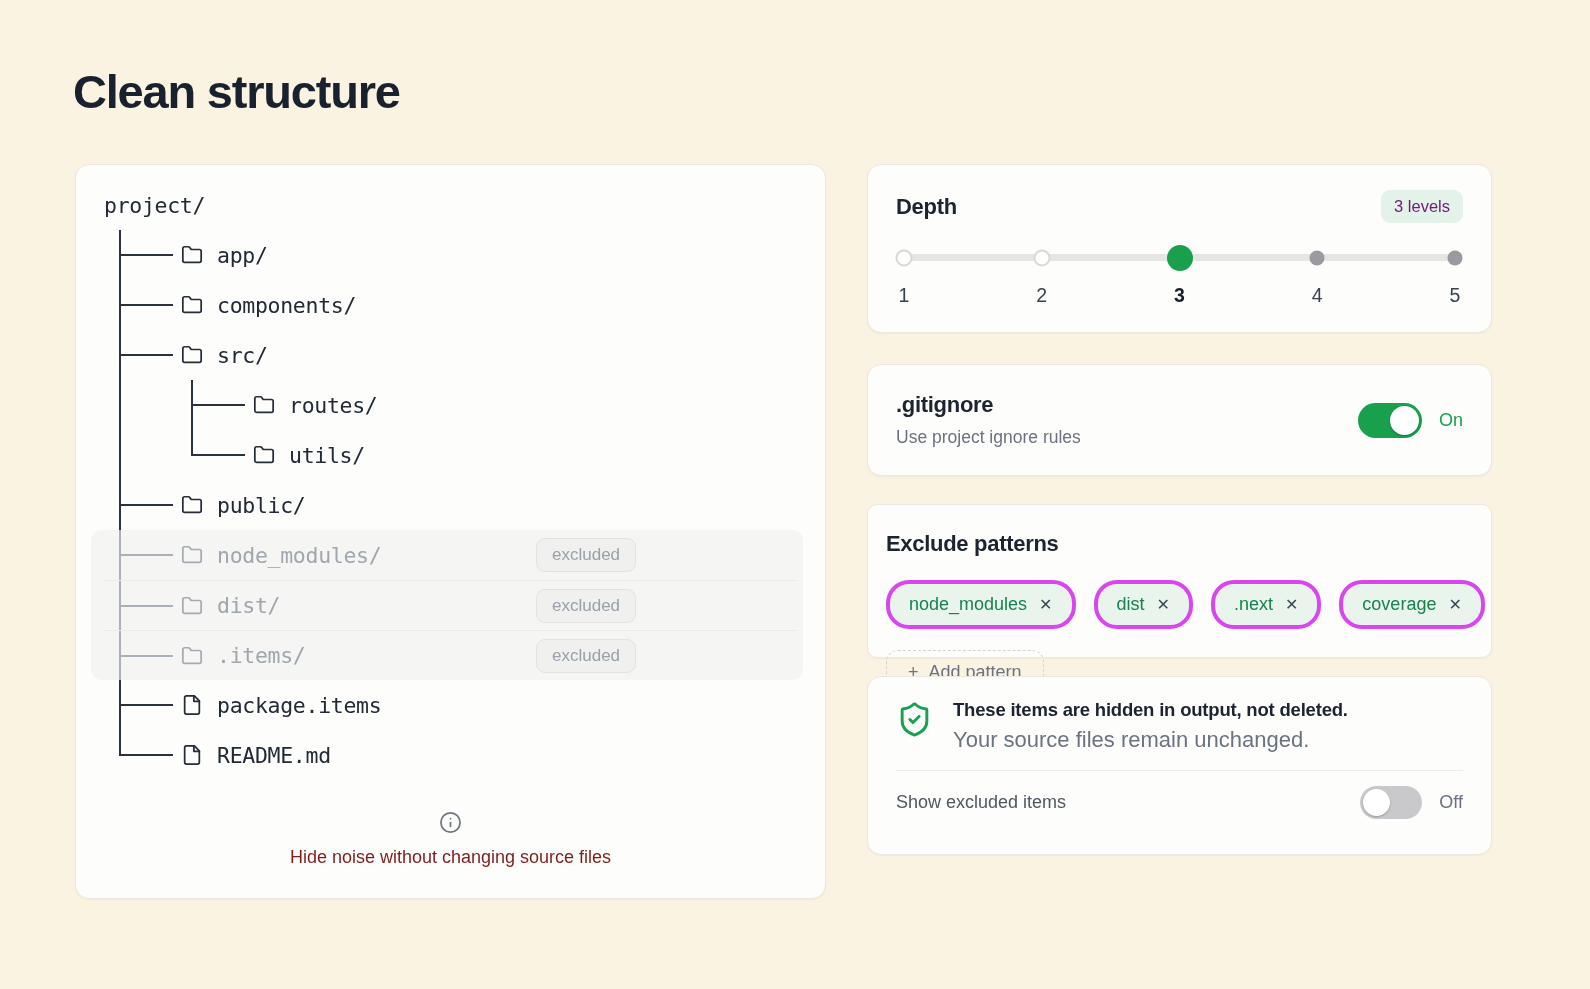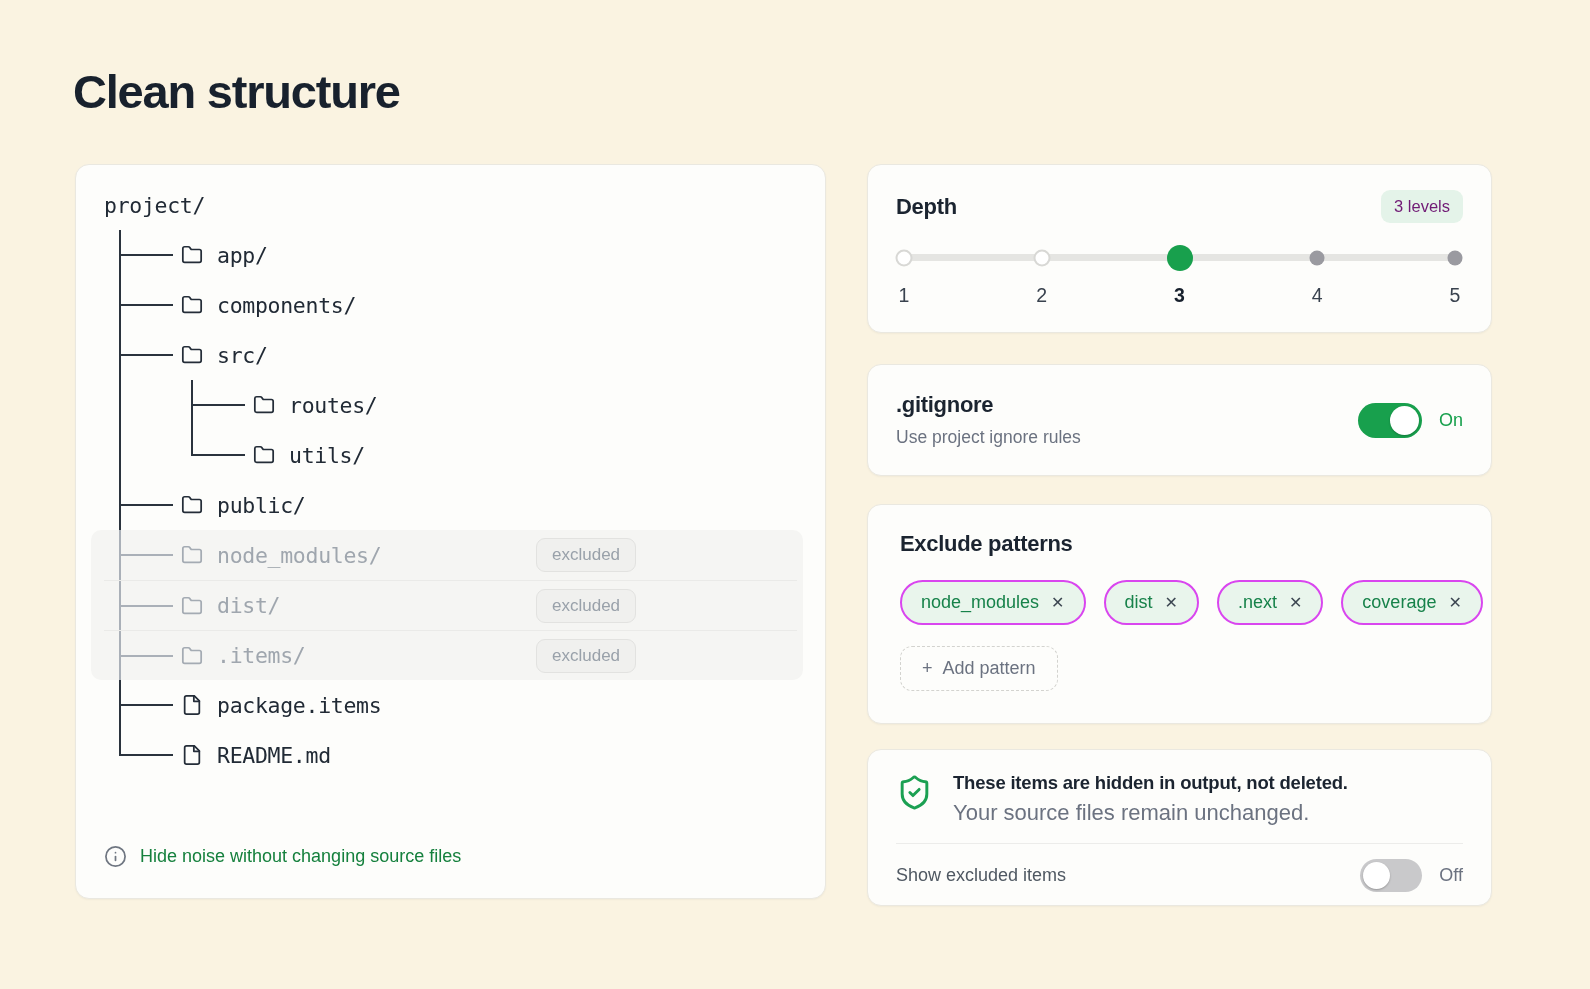--- a/index.html
+++ b/index.html
@@ -89,21 +89,21 @@
     font-family:"Liberation Sans", sans-serif;
     font-size:17px; color:#99a1aa;
     background:#f0f0ee; border:1px solid #e2e2e0; border-radius:9px;
     padding:6px 15px; letter-spacing:0;
   }
 
   .tree-footer {
     margin-top:auto;
     display:flex; align-items:center; gap:13px;
     padding-bottom:8px;
-    color:#15803d; font-size:18px;
+    color:#7f1d1d; font-size:18px;flex-direction:column;
   }
   .tree-footer .info-ic { width:23px; height:23px; color:#6f7681; }
   .tree-footer .info-ic svg { width:23px; height:23px; display:block; }
 
   
   .right-col { width:625px; display:flex; flex-direction:column; }
 
   .card-title { font-size:22px; font-weight:700; color:#1b2430; letter-spacing:-0.3px; }
 
   
@@ -136,39 +136,39 @@
   .toggle { position:relative; border-radius:18px; cursor:pointer; flex:none; }
   .toggle.on  { width:64px; height:35px; background:#18a04d; }
   .toggle.off { width:62px; height:33px; background:#c9c9cb; }
   .toggle .knob { position:absolute; border-radius:50%; background:#fff; box-shadow:0 1px 2px rgba(0,0,0,.25); }
   .toggle.on  .knob { width:29px; height:29px; top:3px; right:3px; }
   .toggle.off .knob { width:27px; height:27px; top:3px; left:3px; }
   .state-on  { color:#18a04d; font-size:18px; }
   .state-off { color:#6b7280; font-size:18px; }
 
   
-  .exclude-card { height:220px; margin-top:28px; padding:26px 32px; }
+  .exclude-card { height:154px; margin-top:28px; padding:26px 18px;border-radius:10px; }
   .chips { display:flex; gap:18px; margin-top:23px; }
   .chip {
     display:inline-flex; align-items:center; gap:12px;
-    background:#e9f5ec; border:2px solid #d946ef; border-radius:23px;
+    background:#e9f5ec; border:4px solid #d946ef; border-radius:23px;
     padding:10px 19px; cursor:pointer;
     font-family:"Liberation Sans", sans-serif;
   }
   .chip .chip-label { font-size:18px; color:#17824a; }
   .chip .chip-x { font-size:16px; color:#3d4752; line-height:1; }
   .add-pattern {
     margin-top:21px; display:inline-flex; align-items:center; gap:10px;
     border:1.6px dashed #d3d3cf; border-radius:12px; background:transparent;
     padding:11px 21px; cursor:pointer; font-family:"Liberation Sans", sans-serif;
     font-size:18px; color:#6b7280;
   }
 
   
-  .notice-card { height:157px; margin-top:25px; padding:22px 28px 18px 28px; }
+  .notice-card { height:179px; margin-top:18px; padding:22px 28px 18px 28px; }
   .notice-top { display:flex; gap:20px; align-items:flex-start; }
   .shield-ic { width:37px; height:39px; color:#1ba052; flex:none; margin-top:1px; }
   .shield-ic svg { width:37px; height:39px; display:block; }
   .notice-line1 { font-size:18.5px; font-weight:700; color:#1b2430; letter-spacing:-0.2px; }
   .notice-line2 { margin-top:6px; font-size:22px; color:#6b7280; }
   .notice-divider { border:none; border-top:1px solid #ececea; margin:17px 0 0 0; }
   .notice-bottom { display:flex; align-items:center; justify-content:space-between; margin-top:15px;gap:28px; }
   .notice-row-label { font-size:18px; color:#4f5862; }
 </style>
 </head>

